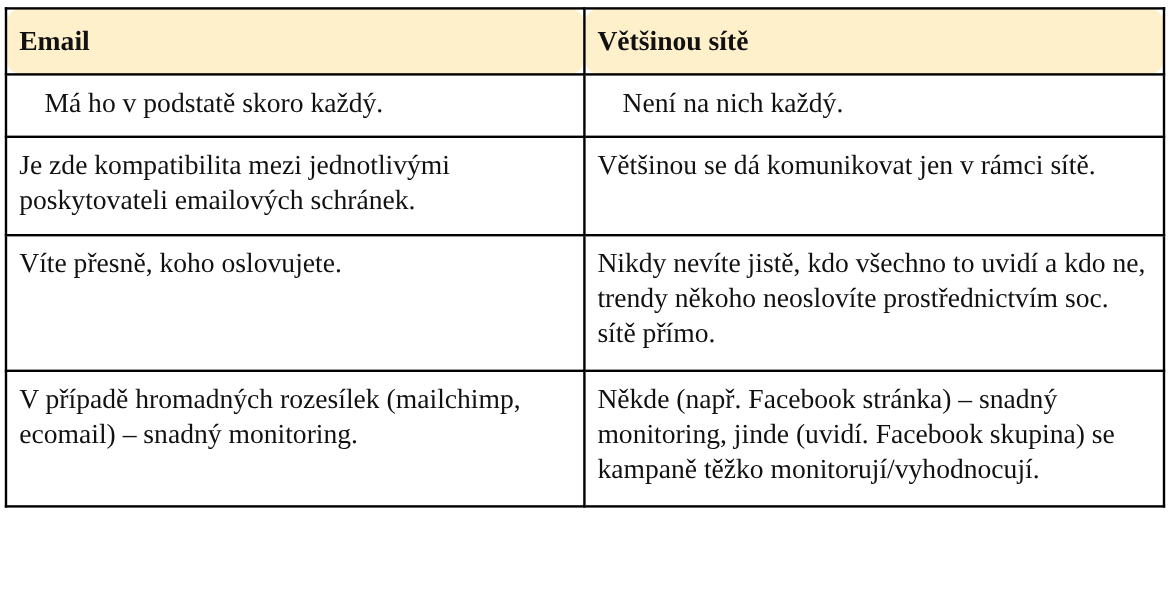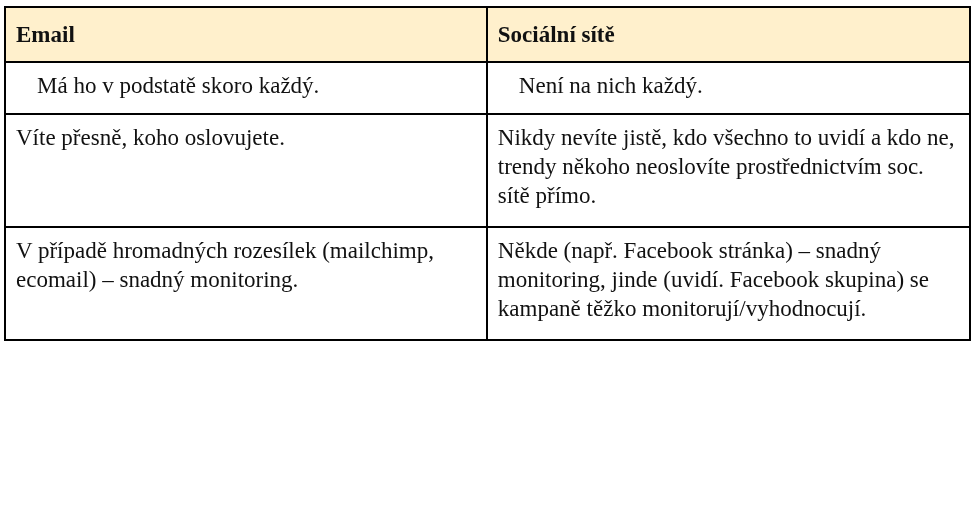--- a/index.html
+++ b/index.html
@@ -18,47 +18,52 @@
     border: 2px solid #000000;
     vertical-align: top;
     text-align: left;
     padding: 8px 10px 10px 10px;
   }
   th {
     background: #fff0cc;
     font-weight: bold;
     padding-top: 12px;
     padding-bottom: 12px;
+    border-radius: 13px;
   }
   col.c1 { width: 483px; }
   col.c2 { width: 484px; }
   tr.r1 td { height: 32px; padding-left: 31px; }
   tr.r2 td { height: 62px; }
   tr.r3 td { height: 93px; }
   tr.r4 td { height: 62px; }
   tr.r5 td { height: 93px; margin-left: 44px; }
 </style>
 </head>
 <body>
 
 <table>
   <colgroup>
       <col class="c1">
       <col class="c2">
     </colgroup>
   <thead>
     <tr>
       <th>Email</th>
-      <th>Sociální sítě</th>
+      <th>Většinou sítě</th>
     </tr>
   </thead>
   <tbody>
     <tr class="r1">
       <td>Má ho v podstatě skoro každý.</td>
       <td>Není na nich každý.</td>
+    </tr>
+    <tr class="r2">
+      <td>Je zde kompatibilita mezi jednotlivými poskytovateli emailových schránek.</td>
+      <td>Většinou se dá komunikovat jen v rámci sítě.</td>
     </tr>
     <tr class="r3">
       <td>Víte přesně, koho oslovujete.</td>
       <td>Nikdy nevíte jistě, kdo všechno to uvidí a kdo ne, trendy někoho neoslovíte prostřednictvím soc. sítě přímo.</td>
     </tr>
     <tr class="r5">
       <td>V případě hromadných rozesílek (mailchimp, ecomail) – snadný monitoring.</td>
       <td>Někde (např. Facebook stránka) – snadný monitoring, jinde (uvidí. Facebook skupina) se kampaně těžko monitorují/vyhodnocují.</td>
     </tr>
   </tbody>

